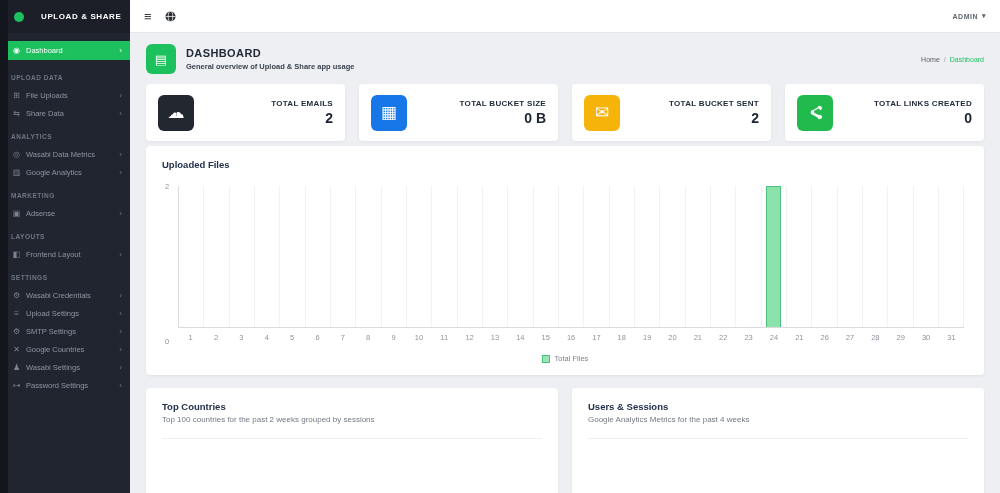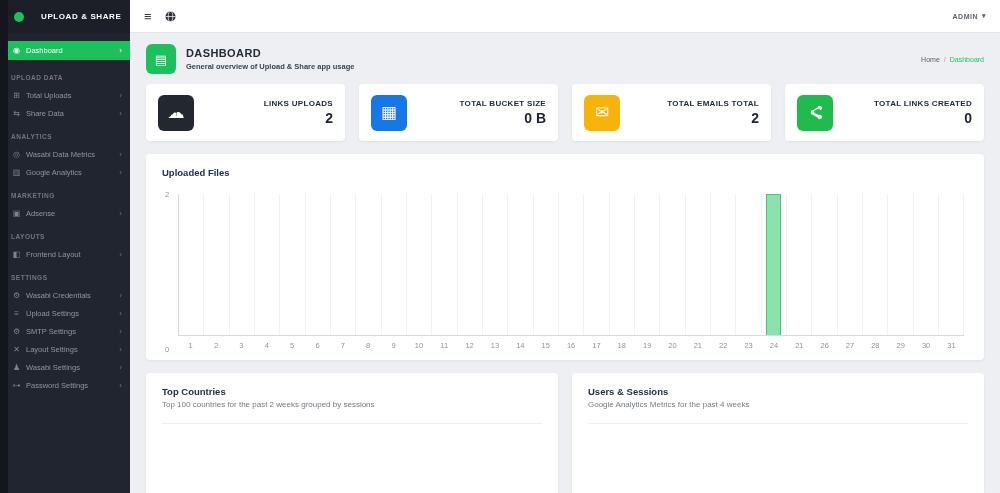--- a/index.html
+++ b/index.html
@@ -51,21 +51,21 @@
   .stats-row { display:flex; gap:14px; margin-top:10px; }
   .stat-card { flex:1; height:57px; background:#fff; border-radius:4px; box-shadow:0 1px 3px rgba(0,0,0,.06); display:flex; align-items:center; padding:0 12px; }
   .stat-tile { width:36px; height:36px; border-radius:6px; display:flex; align-items:center; justify-content:center; color:#fff; position:relative; flex:0 0 auto; }
   .stat-tile .g { font-size:17px; line-height:1; }
   .stat-tile .overlay-arrow { position:absolute; font-size:8px; font-weight:bold; top:14px; left:50%; transform:translateX(-50%); }
   .stat-text { margin-left:auto; text-align:right; }
   .stat-label { font-size:8px; font-weight:800; color:#232c3a; letter-spacing:.3px; }
   .stat-value { font-size:14px; font-weight:800; color:#1b2330; margin-top:2px; }
 
   
-  .chart-card { margin-top:13px; background:#fff; border-radius:4px; box-shadow:0 1px 3px rgba(0,0,0,.06); padding:13px 16px 10px; }
+  .chart-card { margin-top:5px; background:#fff; border-radius:4px; box-shadow:0 1px 3px rgba(0,0,0,.06); padding:13px 16px 10px; }
   .card-title { font-size:9.5px; font-weight:800; color:#22304a; }
   .card-sub { font-size:8px; color:#737a84; margin-top:3px; }
 
   .chart-wrap { position:relative; margin:16px 4px 0 16px; }
   .plot { position:relative; height:142px; border-left:1px solid #d8dadd; border-bottom:1px solid #d8dadd; display:flex; }
   .col { flex:1; position:relative; border-right:1px solid #f1f2f4; }
   .bar { position:absolute; bottom:0; left:18%; width:64%; background:#8ce2ab; border:1px solid #4dc180; border-bottom:none; }
   .ylab { position:absolute; left:-13px; font-size:7.5px; color:#8e949d; }
   .ylab.top { top:-4px; }
   .ylab.bottom { bottom:-4px; }
@@ -91,21 +91,21 @@
   </div>
   <div class="nav" id="sidebar-nav">
       <div class="nav-item active">
         <span class="ic">◉</span>
         <span class="lbl">Dashboard</span>
         <span class="chev">›</span>
       </div>
       <div class="section-label">UPLOAD DATA</div>
       <div class="nav-item">
         <span class="ic">⊞</span>
-        <span class="lbl">Total Uploads</span>
+        <span class="lbl">File Uploads</span>
         <span class="chev">›</span>
       </div>
       <div class="nav-item">
         <span class="ic">⇆</span>
         <span class="lbl">Share Data</span>
         <span class="chev">›</span>
       </div>
       <div class="section-label">ANALYTICS</div>
       <div class="nav-item">
         <span class="ic">◎</span>
@@ -140,21 +140,21 @@
         <span class="lbl">Upload Settings</span>
         <span class="chev">›</span>
       </div>
       <div class="nav-item">
         <span class="ic">⚙</span>
         <span class="lbl">SMTP Settings</span>
         <span class="chev">›</span>
       </div>
       <div class="nav-item">
         <span class="ic">✕</span>
-        <span class="lbl">Layout Settings</span>
+        <span class="lbl">Google Countries</span>
         <span class="chev">›</span>
       </div>
       <div class="nav-item">
         <span class="ic">♟</span>
         <span class="lbl">Wasabi Settings</span>
         <span class="chev">›</span>
       </div>
       <div class="nav-item">
         <span class="ic">⊶</span>
         <span class="lbl">Password Settings</span>
@@ -193,39 +193,39 @@
     </div>
   </div>
 
   <div class="stats-row" id="stats-row">
       <div class="stat-card">
         <div class="stat-tile" style="background: rgb(35, 39, 47);">
           <span class="g">☁</span>
           <span class="overlay-arrow" style="color: rgb(35, 39, 47);">↑</span>
         </div>
         <div class="stat-text">
-          <div class="stat-label">LINKS UPLOADS</div>
+          <div class="stat-label">TOTAL EMAILS</div>
           <div class="stat-value">2</div>
         </div>
       </div>
       <div class="stat-card">
         <div class="stat-tile" style="background: rgb(24, 119, 232);">
           <span class="g">▦</span>
         </div>
         <div class="stat-text">
           <div class="stat-label">TOTAL BUCKET SIZE</div>
           <div class="stat-value">0 B</div>
         </div>
       </div>
       <div class="stat-card">
         <div class="stat-tile" style="background: rgb(246, 180, 10);">
           <span class="g">✉</span>
         </div>
         <div class="stat-text">
-          <div class="stat-label">TOTAL EMAILS TOTAL</div>
+          <div class="stat-label">TOTAL BUCKET SENT</div>
           <div class="stat-value">2</div>
         </div>
       </div>
       <div class="stat-card">
         <div class="stat-tile" style="background: rgb(33, 187, 77);">
           <svg viewBox="0 0 24 24" width="17" height="17">
             <path fill="#fff" d="M18 9a3.2 3.2 0 1 0-3.1-4.1L8.6 8.5a3.2 3.2 0 1 0 0 7l6.3 3.6A3.2 3.2 0 1 0 18 15c-.7 0-1.3.2-1.8.6l-6.3-3.6a3.2 3.2 0 0 0 0-2l6.3-3.6c.5.4 1.1.6 1.8.6z"></path>
           </svg>
         </div>
         <div class="stat-text">
@@ -302,20 +302,24 @@
           <div class="xlab">24</div>
           <div class="xlab">21</div>
           <div class="xlab">26</div>
           <div class="xlab">27</div>
           <div class="xlab">28</div>
           <div class="xlab">29</div>
           <div class="xlab">30</div>
           <div class="xlab">31</div>
         </div>
     </div>
+    <div class="legend">
+      <span class="legend-swatch"></span>
+      <span class="legend-label">Total Files</span>
+    </div>
   </div>
 
   <div class="bottom-row">
     <div class="bottom-card">
       <div class="card-title">Top Countries</div>
       <div class="card-sub">Top 100 countries for the past 2 weeks grouped by sessions</div>
       <div class="divider"></div>
     </div>
     <div class="bottom-card">
       <div class="card-title">Users &amp; Sessions</div>

